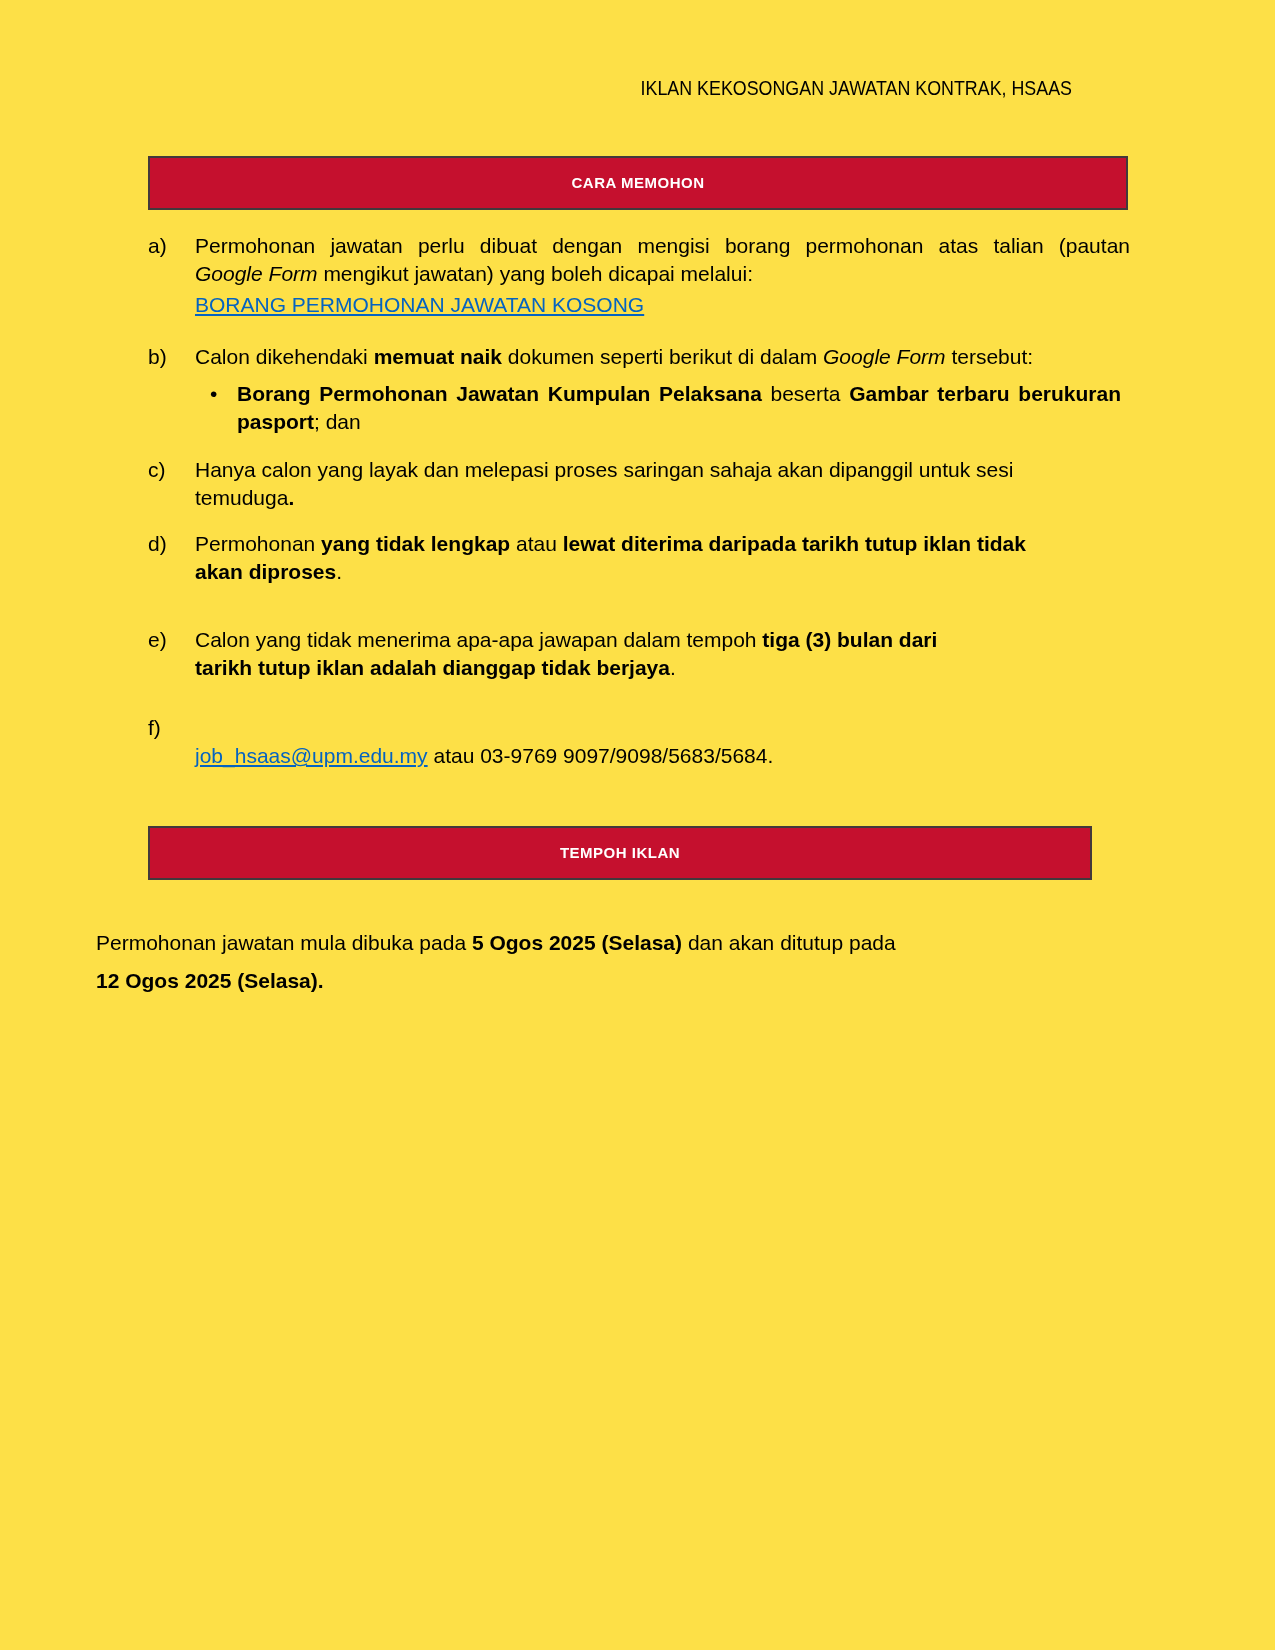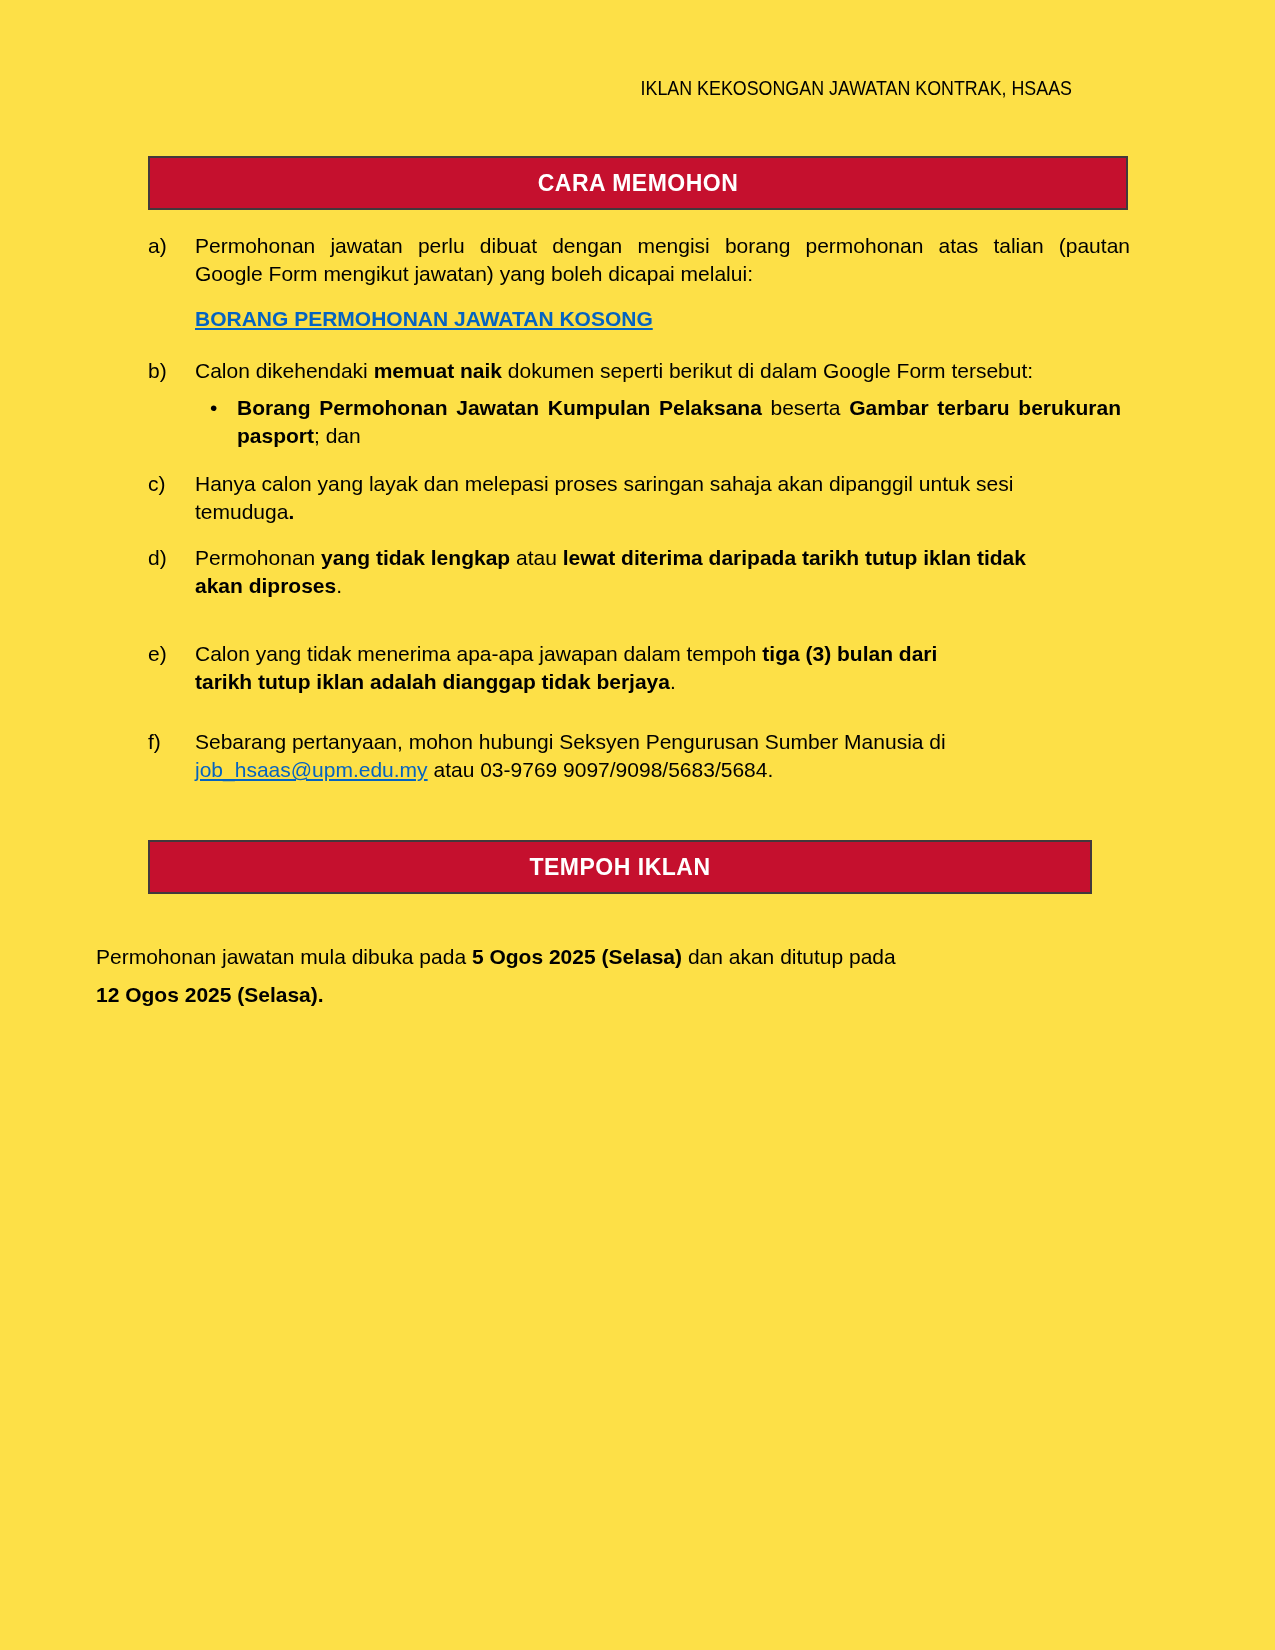--- a/index.html
+++ b/index.html
@@ -27,41 +27,41 @@
 
   .redbar{
     margin-left:148px;
     margin-top:56px;
     width:976px;
     height:50px;
     background:#C5102E;
     border:2px solid #43383b;
     color:#ffffff;
     font-weight:bold;
-    font-size:23px;
+    font-size:15px;
     text-align:center;
     line-height:50px;
     letter-spacing:0.5px;
   }
   .redbar.second{width:940px;}
 
   .list{margin:0 145px 0 148px;}
   .item{position:relative;padding-left:47px;}
   .item .letter{position:absolute;left:0;top:0;}
   .mt-a{margin-top:22px;}
-  .mt-link{margin-top:17px;font-weight:bold;}
+  .mt-link{margin-top:3px;}
   .mt-b{margin-top:24px;}
   .mt-bullets{margin-top:18px;}
   .mt-c{margin-top:20px;}
   .mt-d{margin-top:18px;}
   .mt-e{margin-top:40px;}
   .mt-f{margin-top:32px;}
 
   .b{font-weight:bold;}
-  .i{text-align:center;}
+  .i{font-style:italic;text-align:center;}
   .jl{display:inline-block;width:100%;text-align:justify;text-align-last:justify;}
 
   a.doclink, .doclink{
     color:#0563C1;
     text-decoration:underline;
     cursor:pointer;
   }
   .biglink{display:inline-block;}
 
   ul.bullets{list-style:none;margin:9px;padding:0;}
@@ -118,21 +118,21 @@
       <span><span>Permohonan </span><span class="b">yang tidak lengkap</span><span> atau </span><span class="b">lewat diterima daripada tarikh tutup iklan tidak</span><br><span class="b">akan diproses</span><span>.</span></span>
     </div>
 
     <div class="item mt-e">
       <span class="letter">e)</span>
       <span><span>Calon yang tidak menerima apa-apa jawapan dalam tempoh </span><span class="b">tiga (3) bulan dari</span><br><span class="b">tarikh tutup iklan adalah dianggap tidak berjaya</span><span>.</span></span>
     </div>
 
     <div class="item mt-f">
       <span class="letter">f)</span>
-      <span><span>Sebarang pertanyaan, mohon hubungi Seksyen Pengurusan Sumber Manusia di</span><br><a href="#" class="doclink">job_hsaas@upm.edu.my</a><span> atau 03-9769 9097/9098/5683/5684.</span></span>
+      <span><br><a href="#" class="doclink">job_hsaas@upm.edu.my</a><span> atau 03-9769 9097/9098/5683/5684.</span></span>
     </div>
 
   </div>
 
   <div class="redbar second">
     <span>TEMPOH IKLAN</span>
   </div>
 
   <div class="tempoh-para"><span>Permohonan jawatan mula dibuka pada </span><span class="b">5 Ogos 2025 (Selasa)</span><span> dan akan ditutup pada</span><br><span class="b">12 Ogos 2025 (Selasa).</span></div>
 

